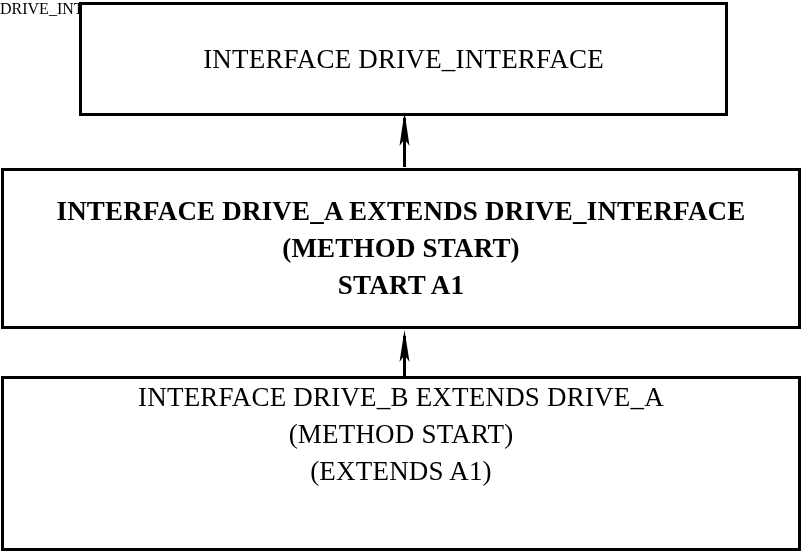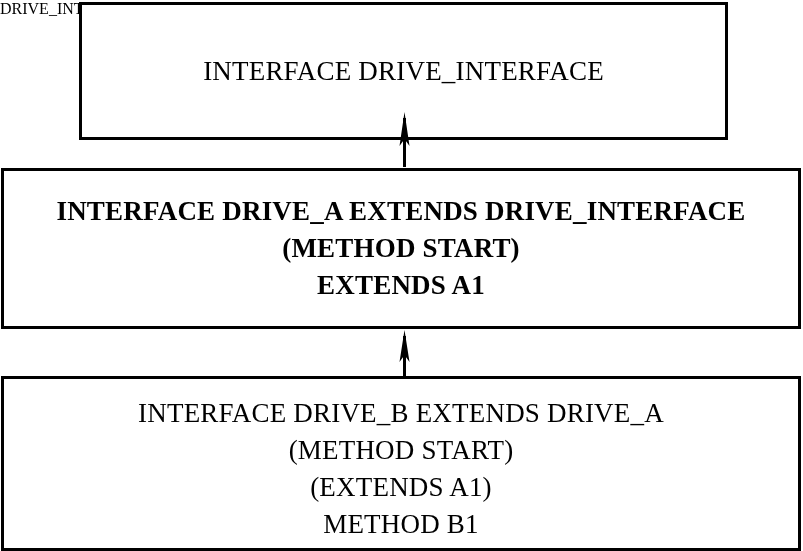--- a/index.html
+++ b/index.html
@@ -33,36 +33,35 @@
     font-size: 27px;
     line-height: 37px;
     letter-spacing: 0.2px;
     white-space: nowrap;
   }
   
   #box-top {
     left: 79px;
     top: 2px;
     width: 649px;
-    height: 138px;
+    height: 114px;
   }
   #box-middle {
     left: 1px;
     top: 168px;
     width: 800px;
     height: 161px;
     font-weight: bold;
   }
   #box-bottom {
     left: 1px;
     top: 376px;
     width: 800px;
     height: 175px;
     justify-content: flex-start;
-    padding-top: 16px;
   }
   
   .connector {
     position: absolute;
     left: 0;
     top: 0;
   }
   .connector svg {
     display: block;
     overflow: visible;
@@ -83,32 +82,31 @@
     <svg width="803" height="551" viewBox="0 0 803 551" aria-hidden="true">
       <line x1="404.5" y1="167" x2="404.5" y2="118" stroke="#000000" stroke-width="3"></line>
       <polygon points="404.5,112 399.5,146 404.5,139 409.5,146" fill="#000000"></polygon>
     </svg>
   </div>
 
   
   <div class="node-box" id="box-middle">
     <span class="node-line">INTERFACE DRIVE_A EXTENDS DRIVE_INTERFACE</span>
     <span class="node-line">(METHOD START)</span>
-    <span class="node-line">EXTENDS A1</span>
+    <span class="node-line">START A1</span>
   </div>
 
    DRIVE_A --&gt;
   <div class="connector">
     <svg width="803" height="551" viewBox="0 0 803 551" aria-hidden="true">
       <line x1="404.5" y1="376" x2="404.5" y2="336" stroke="#000000" stroke-width="3"></line>
       <polygon points="404.5,330 399.5,362 404.5,355 409.5,362" fill="#000000"></polygon>
     </svg>
   </div>
 
   
   <div class="node-box" id="box-bottom">
     <span class="node-line">INTERFACE DRIVE_B EXTENDS DRIVE_A</span>
     <span class="node-line">(METHOD START)</span>
     <span class="node-line">(EXTENDS A1)</span>
-    <span class="node-line">METHOD B1</span>
   </div>
 
 </div>
 
 </body></html>

